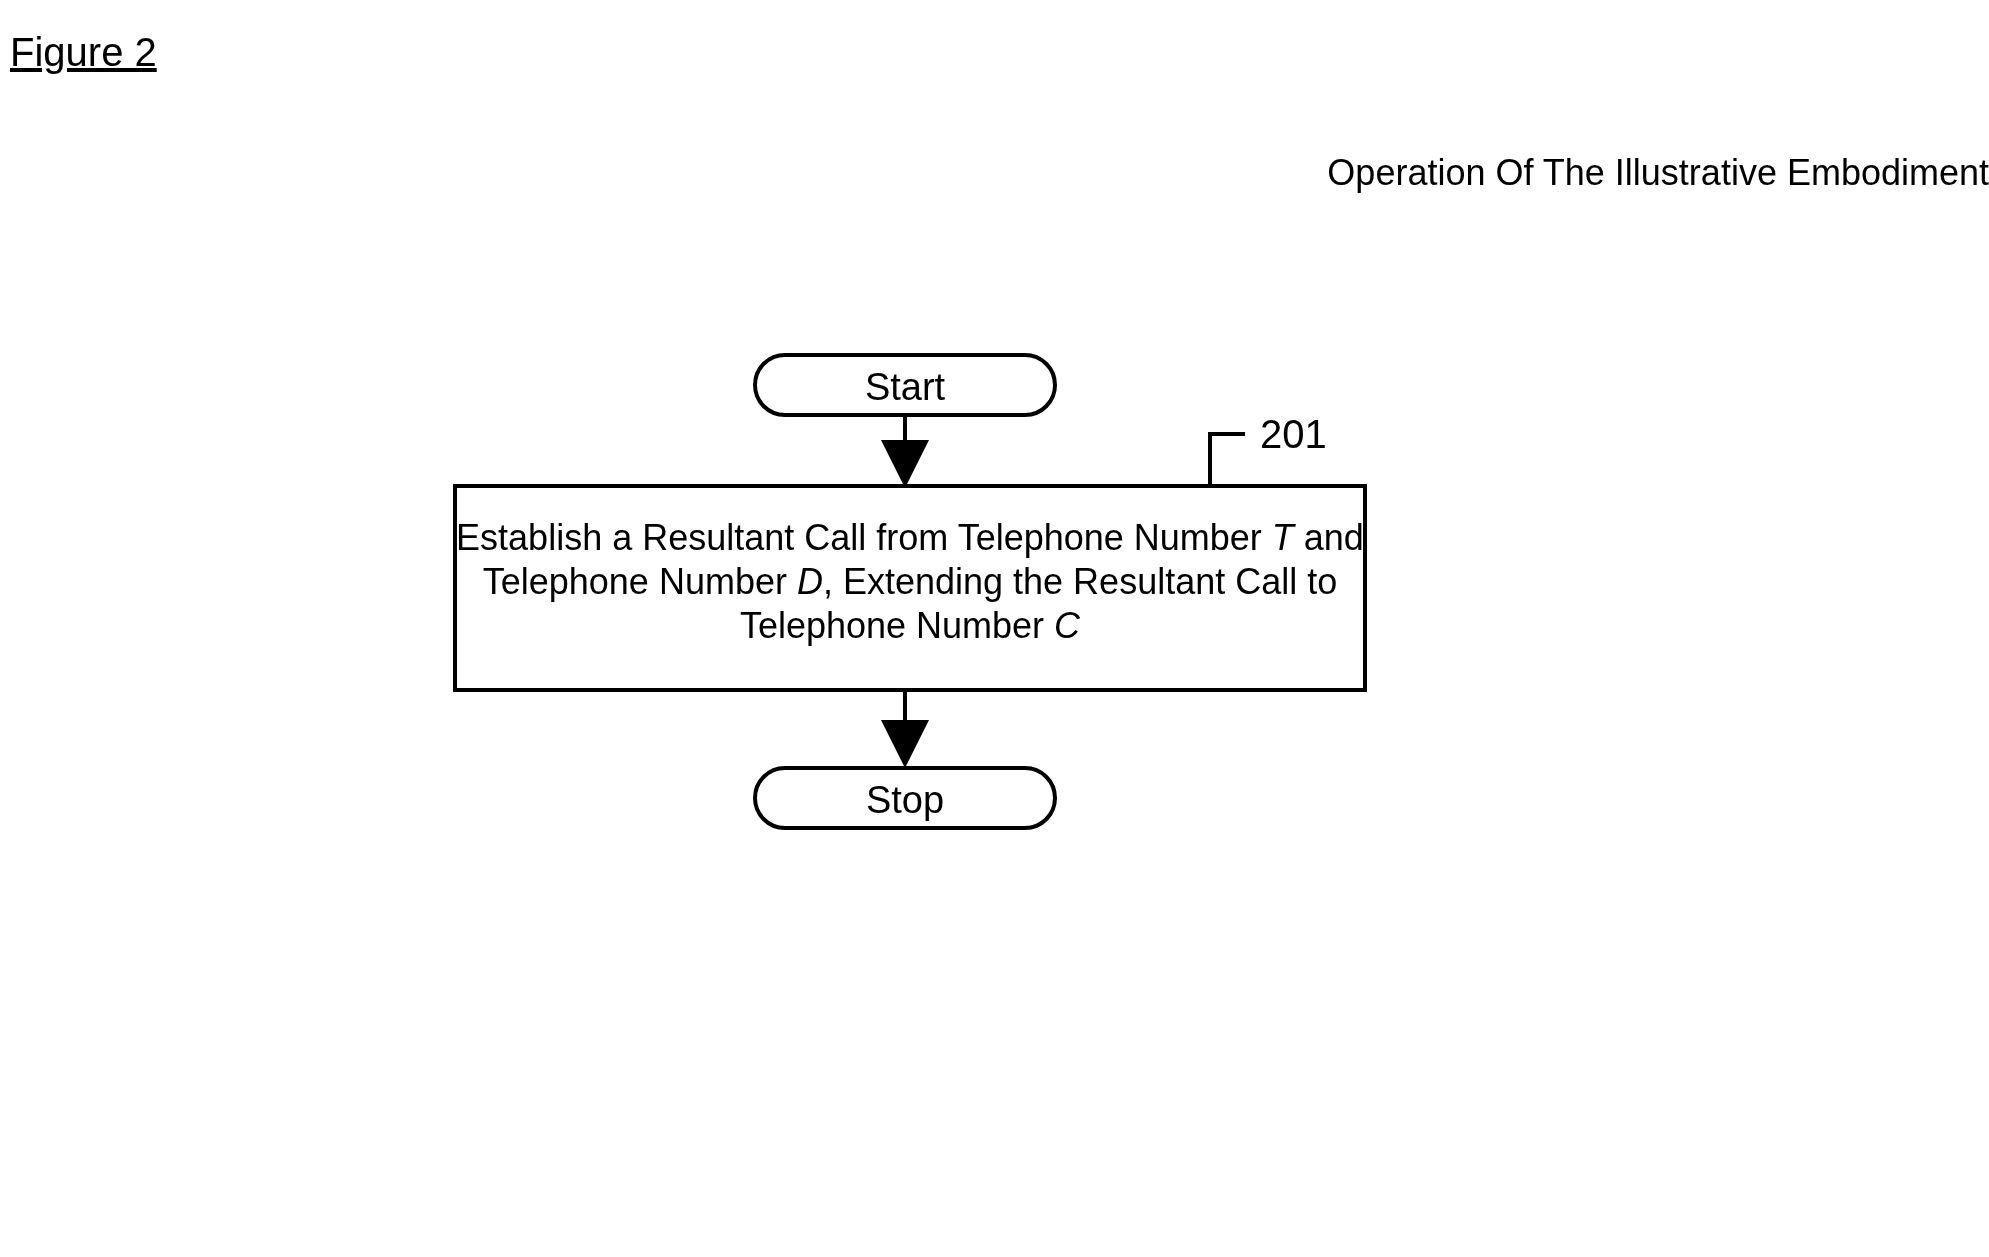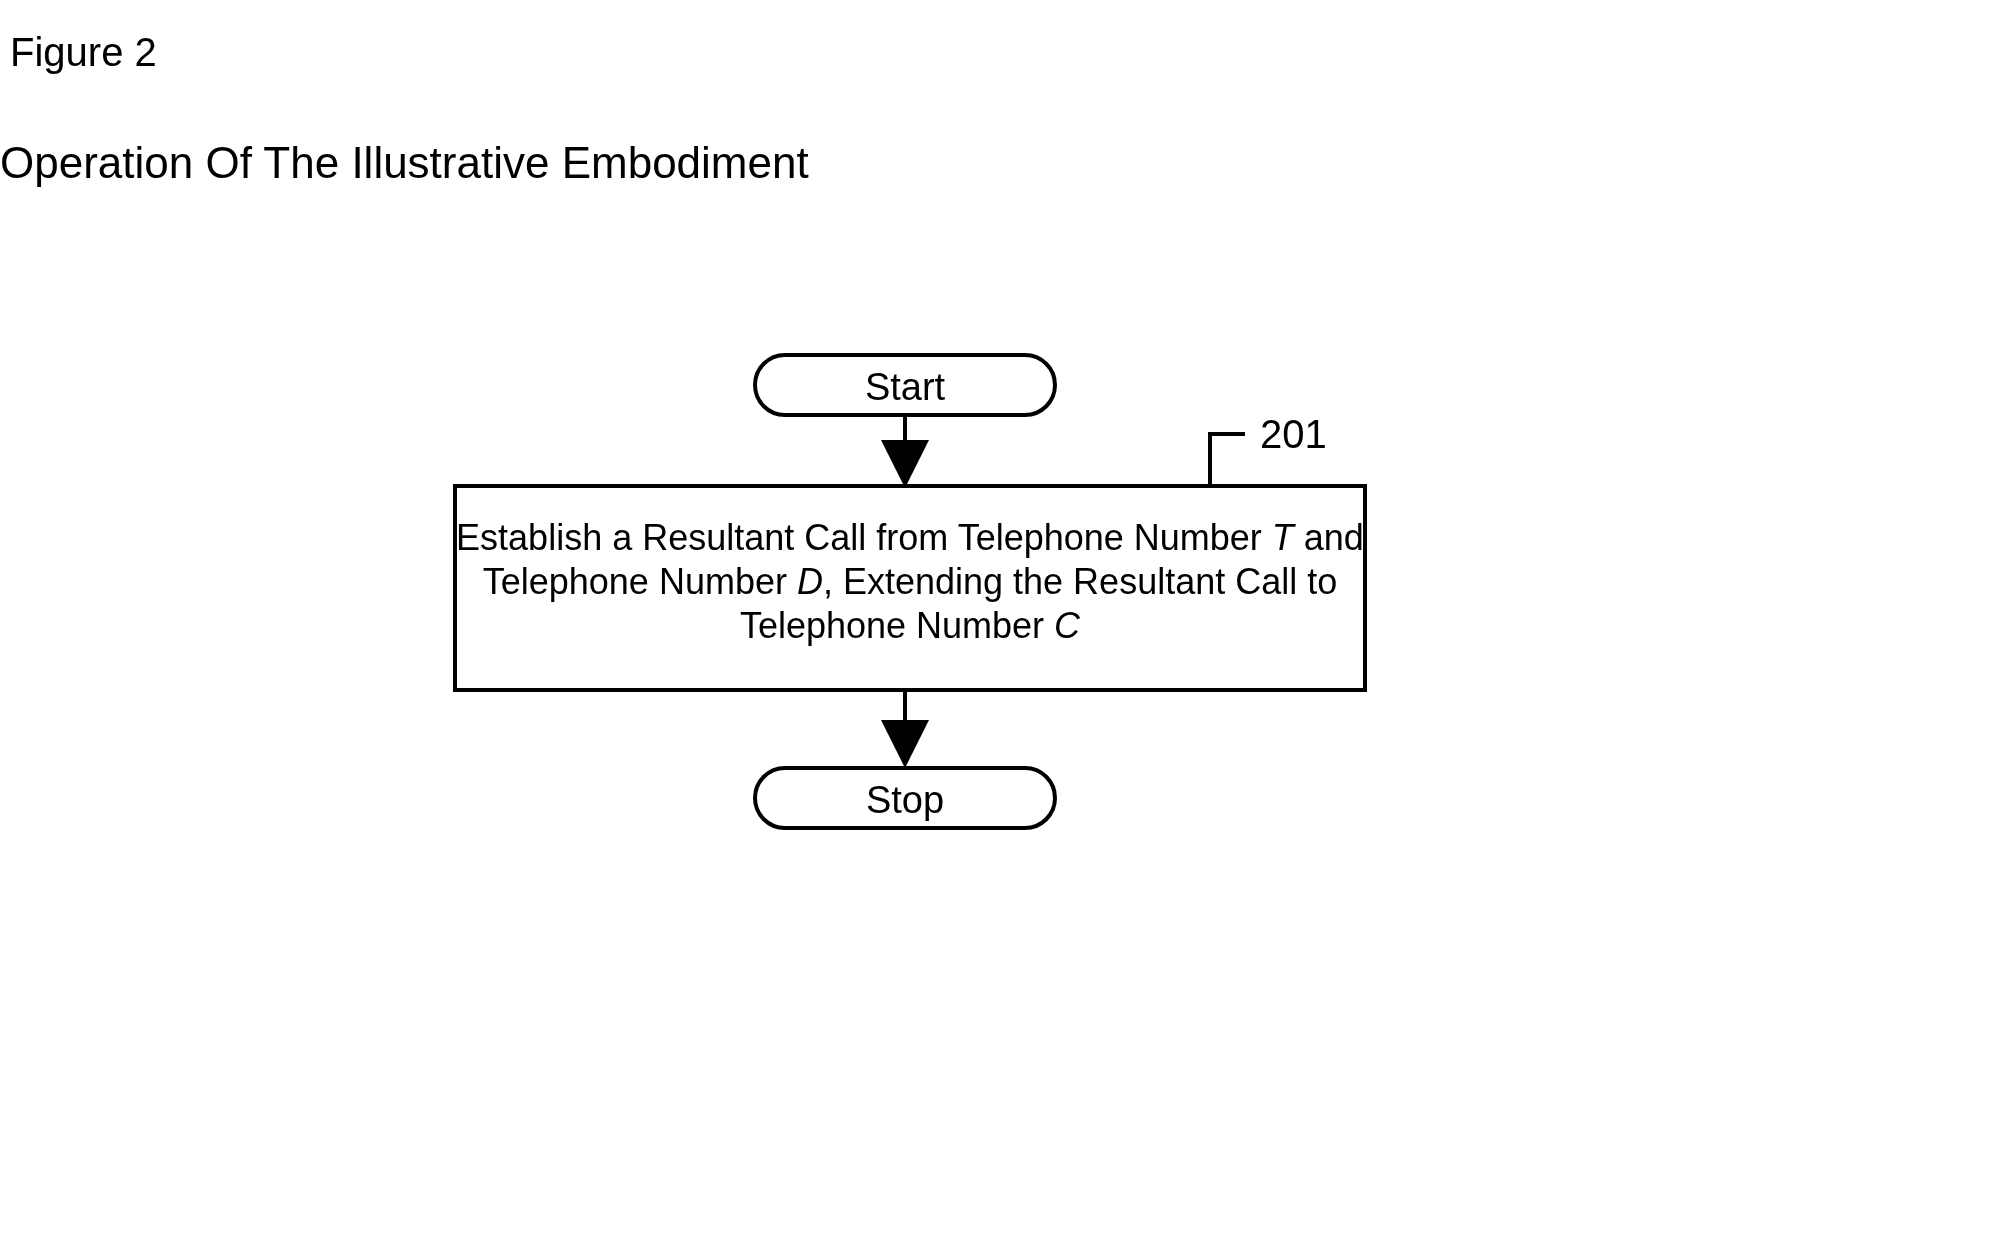--- a/index.html
+++ b/index.html
@@ -12,28 +12,29 @@
   .page {
     position: relative;
     width: 1989px;
     height: 1257px;
   }
   .figure-label {
     position: absolute;
     left: 10px;
     top: 30px;
     font-size: 40px;
+    text-decoration: underline;
   }
   .title {
     position: absolute;
     left: 0;
     right: 0;
-    top: 138px;
-    text-align: left;
-    font-size: 44px;
+    top: 152px;
+    text-align: right;
+    font-size: 36px;
   }
   svg {
     position: absolute;
     left: 0;
     top: 0;
   }
   .node-text {
     font-size: 38px;
     text-anchor: middle;
     dominant-baseline: middle;

